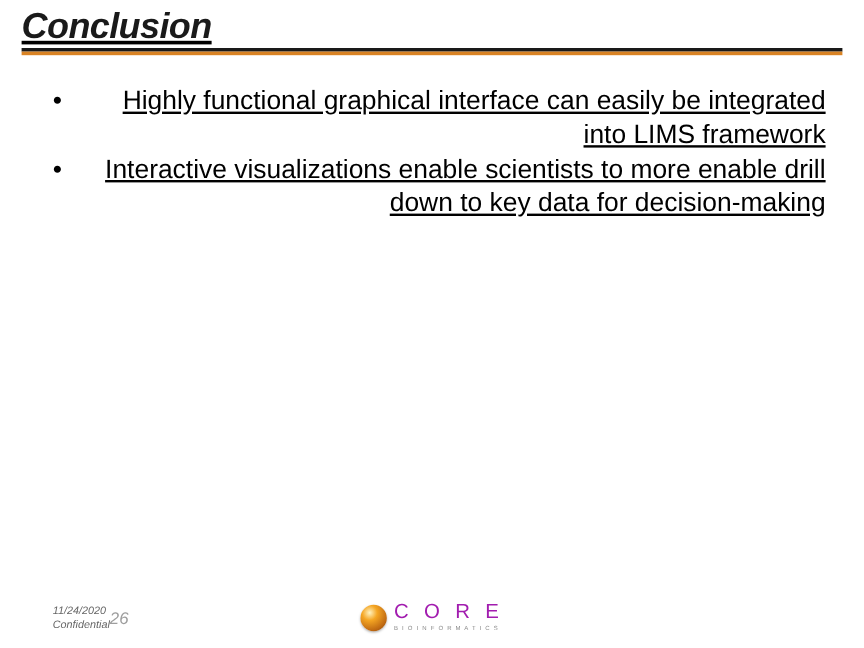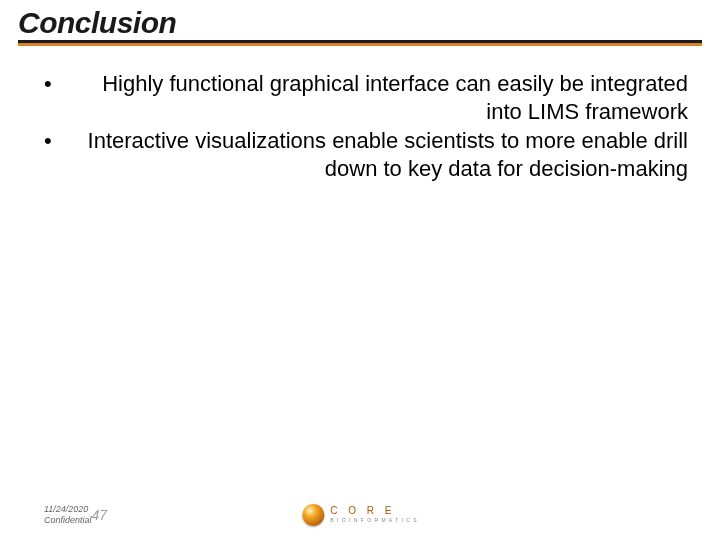--- a/index.html
+++ b/index.html
@@ -1,33 +1,33 @@
 <!DOCTYPE html>
 <html><head>
 <meta charset="utf-8">
 <style>
   * { margin: 0; padding: 0; box-sizing: border-box; }
   html, body { width: 720px; height: 540px; background: #fff; font-family: Verdana, Geneva, sans-serif; color: #000; }
-  .slide { width: 720px; height: 540px; position: relative; }
+  .slide { width: 720px; height: 540px; position: relative; text-decoration: underline; }
   .title-block { padding: 6px 18px 0 18px; }
   .title { font-style: italic; font-weight: 600; font-size: 30px; color: #1a1a1a; border-bottom: 3px solid #1a1a1a; padding-bottom: 0; display: block; letter-spacing: -0.5px; }
   .rule-orange { height: 3px; background: #d98324; margin: 0 18px 0 18px; }
   .content { padding: 24px 32px 0 44px; }
   ul { list-style: none; text-align: right; }
   li { position: relative; padding-left: 22px; font-size: 22px; line-height: 1.25; margin-bottom: 2px; font-family: Verdana, Geneva, sans-serif; }
   li::before { content: "•"; position: absolute; left: 0; top: 0; font-size: 22px; }
   .footer { position: absolute; bottom: 14px; left: 0; width: 100%; padding: 0 32px 0 44px; display: flex; align-items: center; justify-content: flex-start; }
   .footer-left { font-size: 9px; font-style: italic; color: #666; line-height: 1.2; }
   .footer-center { position: absolute; left: 50%; transform: translateX(-50%); display: flex; align-items: center; gap: 6px; }
   .logo-orb {
     width: 22px; height: 22px; border-radius: 50%;
     background: radial-gradient(circle at 35% 30%, #fff3c0 0%, #f5a623 30%, #c06a12 70%, #7a3d06 100%);
     box-shadow: 0 1px 2px rgba(0,0,0,0.3);
   }
-  .logo-text { font-family: "Trebuchet MS", sans-serif; letter-spacing: 4px; font-size: 10px; color: #a16207; position: relative; top: -3px; }
+  .logo-text { font-family: "Trebuchet MS", sans-serif; letter-spacing: 4px; font-size: 17px; color: #a21caf; position: relative; top: -3px; }
   .logo-sub { font-size: 5px; letter-spacing: 1px; color: #888; display: block; margin-top: -2px; }
   .footer-right { font-size: 14px; font-style: italic; color: #9e9e9e; }
 </style>
 </head>
 <body>
 
 <div class="slide">
   <div class="title-block">
     <span class="title">Conclusion</span>
   </div>
@@ -45,15 +45,15 @@
       <div>11/24/2020</div>
       <div>Confidential</div>
     </div>
     <div class="footer-center">
       <div class="logo-orb"></div>
       <div>
         <div class="logo-text">C O R E</div>
         <div class="logo-sub">B I O I N F O R M A T I C S</div>
       </div>
     </div>
-    <div class="footer-right">47</div>
+    <div class="footer-right">26</div>
   </div>
 </div>
 
 </body></html>

